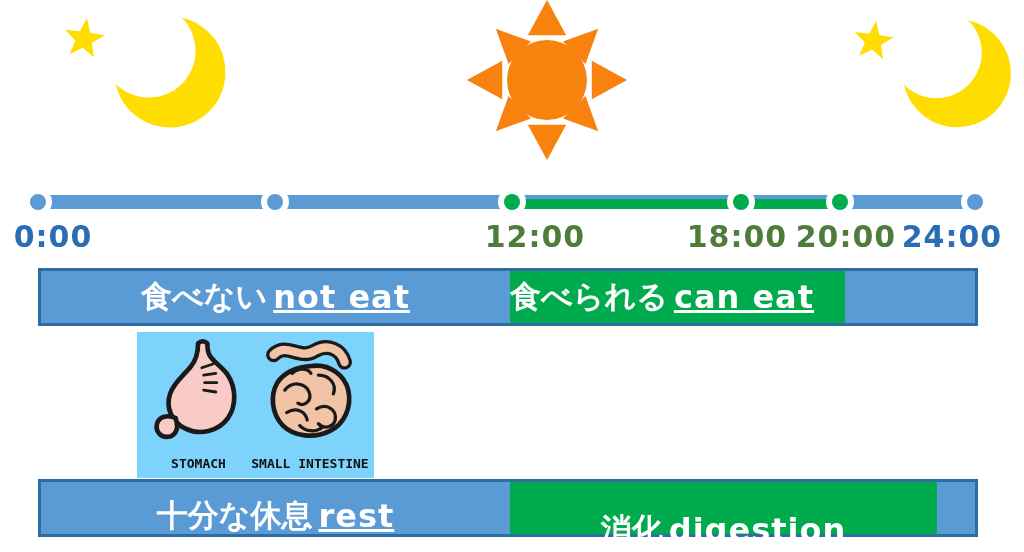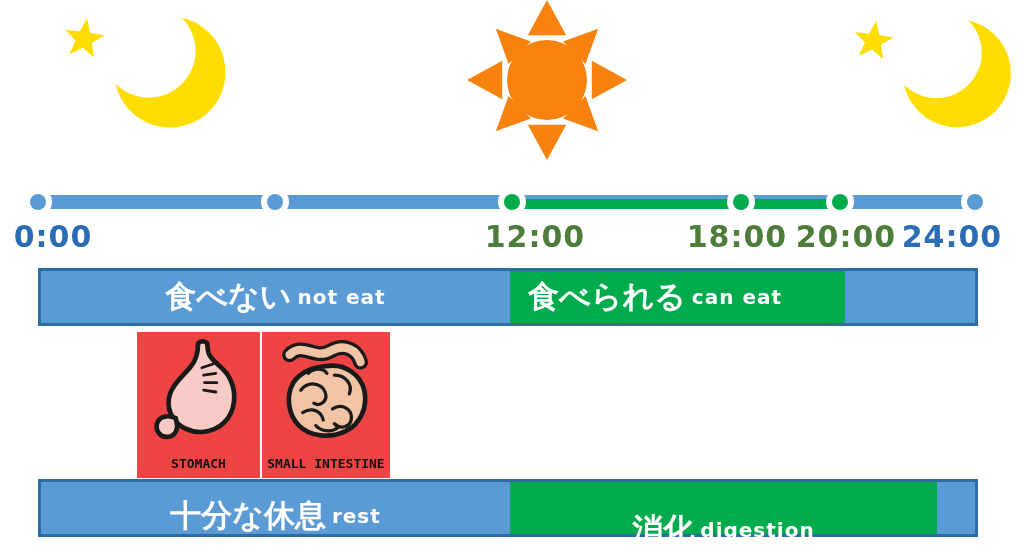--- a/index.html
+++ b/index.html
@@ -34,29 +34,29 @@
   .bar{position:absolute;left:38px;width:934px;height:52px;background:#5B9BD5;
        border:3px solid #2E6DA4;}
   .bar-eat{top:268px;}
   .bar-state{top:479px;}
   .green-overlay{position:absolute;top:0;bottom:0;background:#00AB4E;}
   .ov-eat{left:469px;width:335px;}
   .ov-state{left:469px;width:427px;}
   .bar-text{position:absolute;top:0;bottom:0;display:flex;align-items:center;
             justify-content:center;gap:6px;color:#ffffff;font-weight:bold;white-space:nowrap;}
   .bar-text .jp{font-size:31px;}
-  .bar-text .en{font-size:20px;letter-spacing:1px;}
+  .bar-text .en{font-size:32px;letter-spacing:1px;text-decoration:underline;}
   .bt-fasting{left:0px;width:469px;}
-  .bt-eating{left:469px;width:290px;}
+  .bt-eating{left:469px;width:290px;justify-content:space-between;}
   .bt-rest{left:0px;width:469px;margin-top:16px;}
   .bt-digestion{left:469px;width:427px;margin-top:44px;}
   
-  .organ{position:absolute;top:332px;height:146px;background:#ef4444;}
+  .organ{position:absolute;top:332px;height:146px;background:#7dd3fc;}
   .organ-stomach{left:137px;width:123px;}
-  .organ-intestine{left:262px;width:128px;}
+  .organ-intestine{left:246px;width:128px;}
   .organ svg{position:absolute;left:50%;top:4px;transform:translateX(-50%);}
   .caption{position:absolute;left:0;right:0;bottom:7px;text-align:center;color:#111;
            font-family:"DejaVu Sans Mono","Liberation Mono",monospace;
            font-size:13px;font-weight:bold;letter-spacing:0px;white-space:nowrap;}
 </style>
 </head>
 <body>
 
 <div class="canvas">
 

